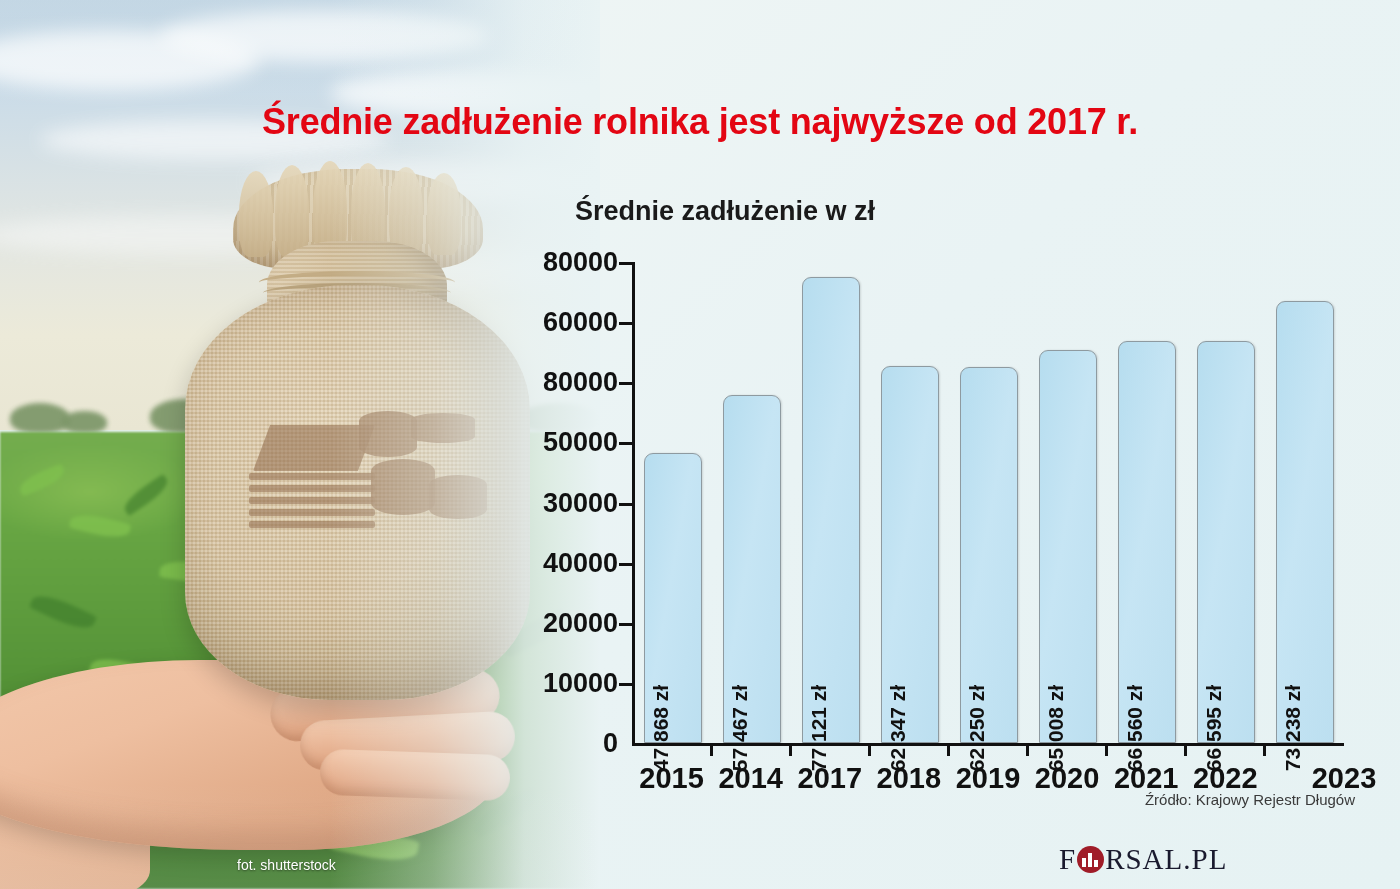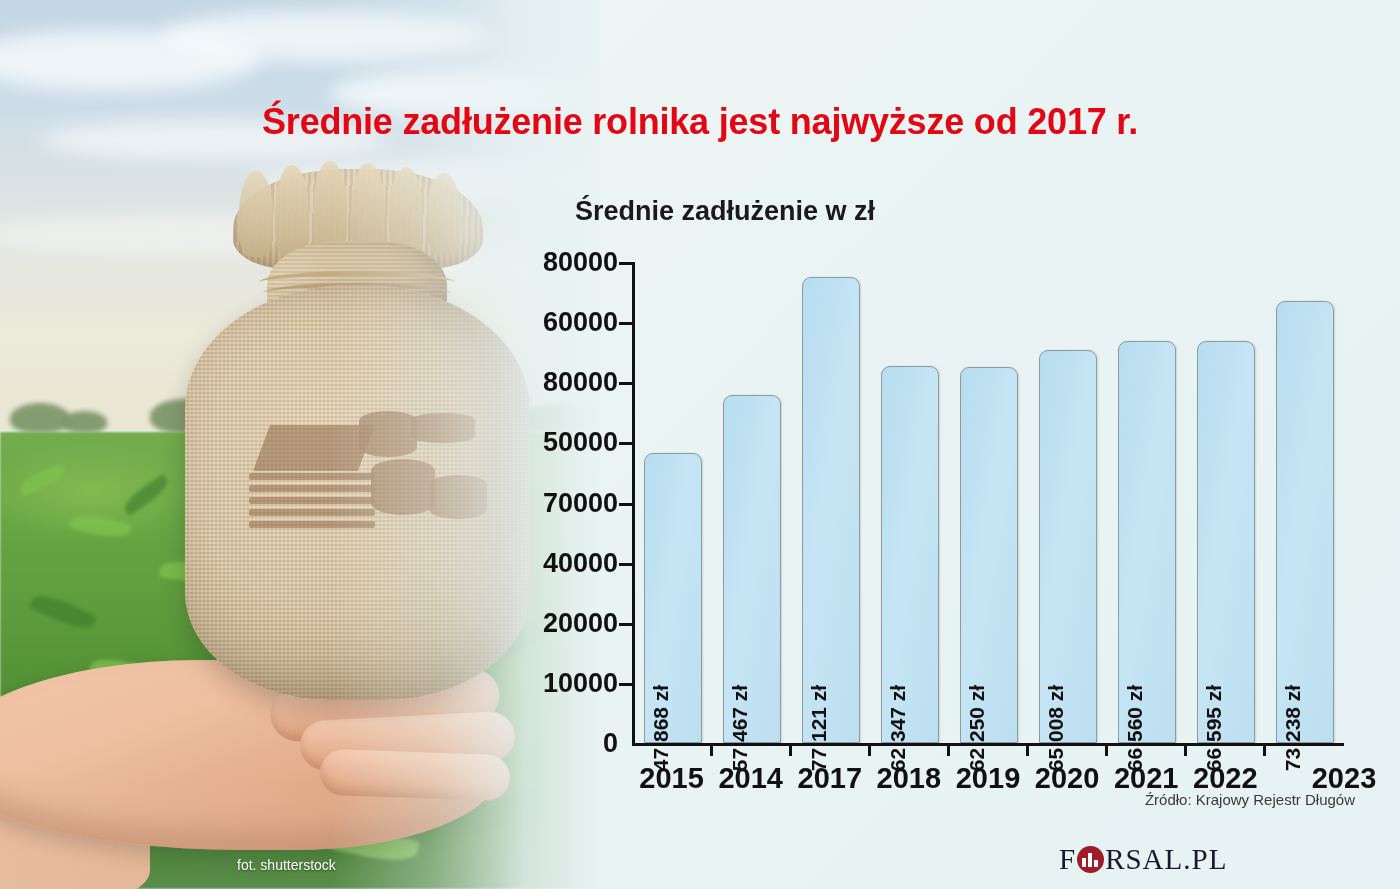--- a/index.html
+++ b/index.html
@@ -213,21 +213,21 @@
   </div>
 
   <div class="main-title">Średnie zadłużenie rolnika jest najwyższe od 2017 r.</div>
   <div class="chart-title">Średnie zadłużenie w zł</div>
 
   <div class="ylabels" id="ylabels">
       <div class="ytick-label" style="top: 0px;">80000</div>
       <div class="ytick-label" style="top: 60.125px;">60000</div>
       <div class="ytick-label" style="top: 120.25px;">80000</div>
       <div class="ytick-label" style="top: 180.375px;">50000</div>
-      <div class="ytick-label" style="top: 240.5px;">70000</div>
+      <div class="ytick-label" style="top: 240.5px;">30000</div>
       <div class="ytick-label" style="top: 300.625px;">40000</div>
       <div class="ytick-label" style="top: 360.75px;">20000</div>
       <div class="ytick-label" style="top: 420.875px;">10000</div>
       <div class="ytick-label" style="top: 481px;">0</div>
     </div>
 
   <div class="chart">
     <div class="axis-v"></div>
     <div class="axis-h"></div>
     <div id="yticks">

